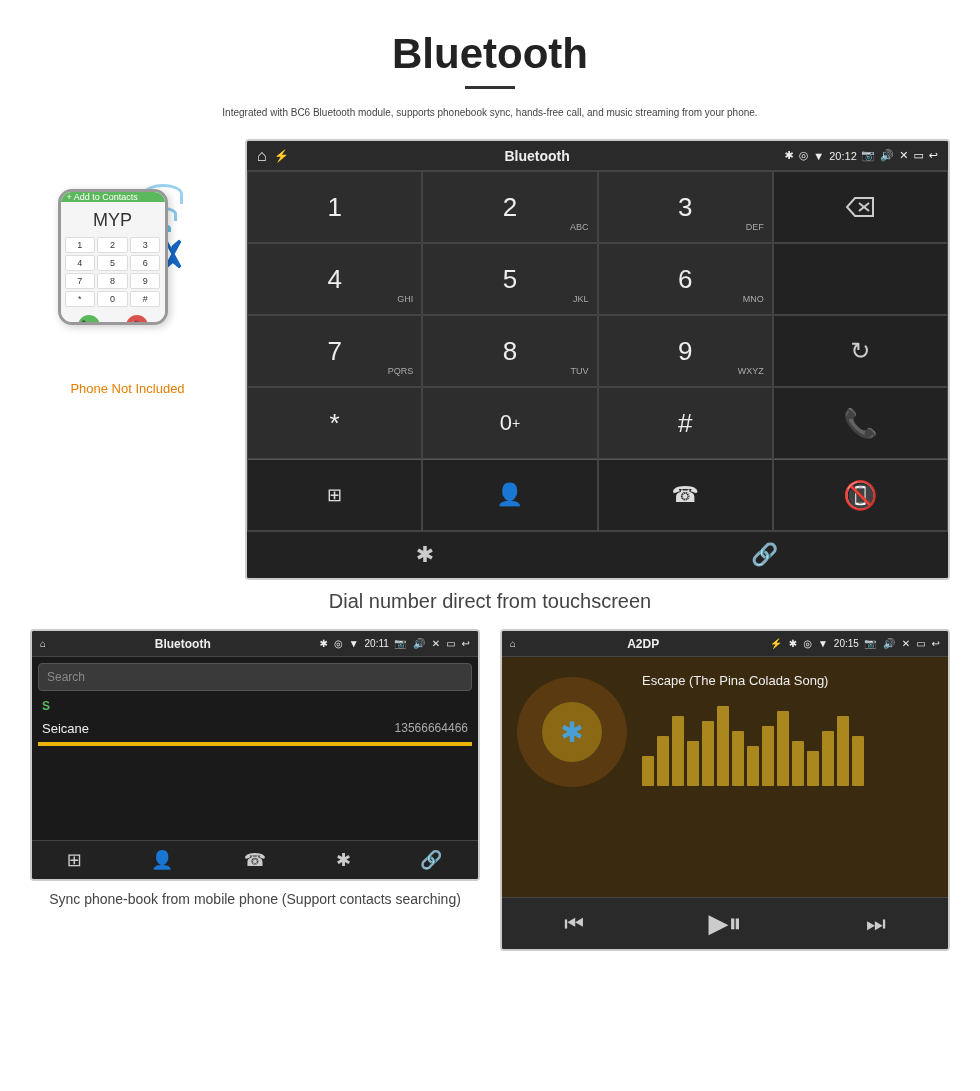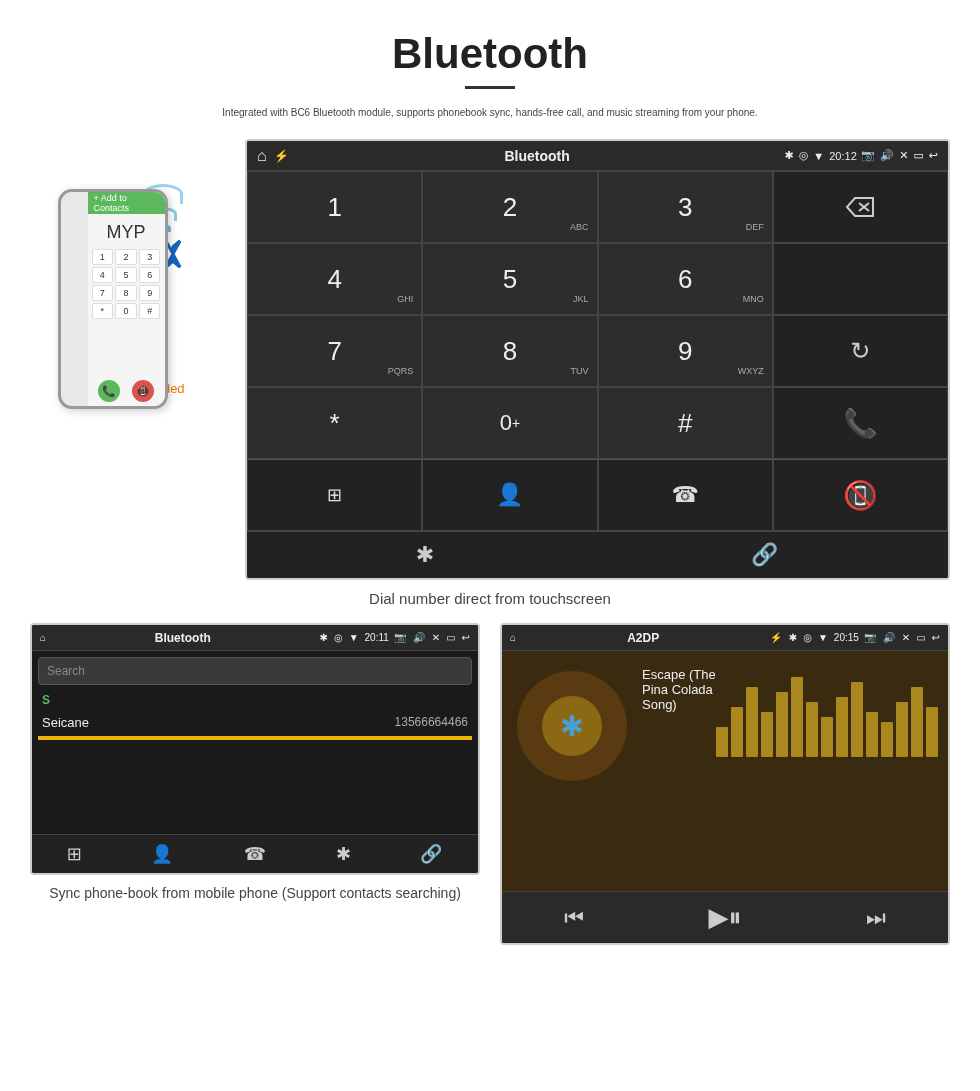--- a/index.html
+++ b/index.html
@@ -60,28 +60,27 @@
     }
     .phone-icon-wrap {
       position: relative;
       width: 140px;
       height: 200px;
       margin-bottom: 6px;
     }
     
     .phone-mockup {
       width: 110px;
-      height: 220px;
+      height: 136px;
       background: #e8e8e8;
       border-radius: 14px;
       border: 3px solid #999;
       position: relative;
       overflow: hidden;
       box-shadow: 2px 2px 8px rgba(0,0,0,0.2);
-      padding-left: 27px;
     }
     .phone-mockup .phone-screen {
       width: 100%;
       height: 100%;
       background: #f5f5f5;
       display: flex;
       flex-direction: column;
     }
     .phone-top-bar {
       background: #5cb85c;
@@ -196,21 +195,21 @@
     .dial-cell.action-bar {
       background: #222;
       font-size: 22px;
       color: #ddd;
       border-top: 1px solid #555;
     }
 
     
     .caption {
       text-align: center;
-      font-size: 15px;
+      font-size: 20px;
       color: #444;
       margin: 8px 0 16px;
     }
 
     
     .bottom-row {
       display: flex;
       flex-direction: row;
       gap: 20px;
       padding: 0 30px 20px;
@@ -336,20 +335,21 @@
       align-items: center;
       justify-content: center;
     }
     .music-bt-logo {
       color: #4a9ed6;
       font-size: 28px;
     }
     .music-info {
       flex: 1;
       display: flex;
+      flex-direction: column;
       padding: 16px 10px 10px 0;
     }
     .music-track-name {
       color: #eee;
       font-size: 13px;
       margin-bottom: 8px;
     }
     
     .eq-bars {
       display: flex;

